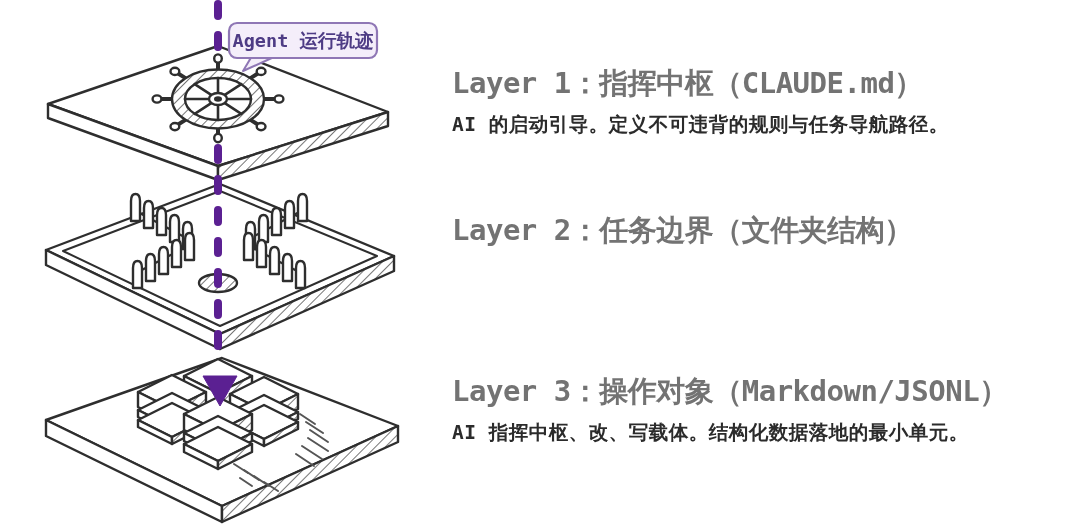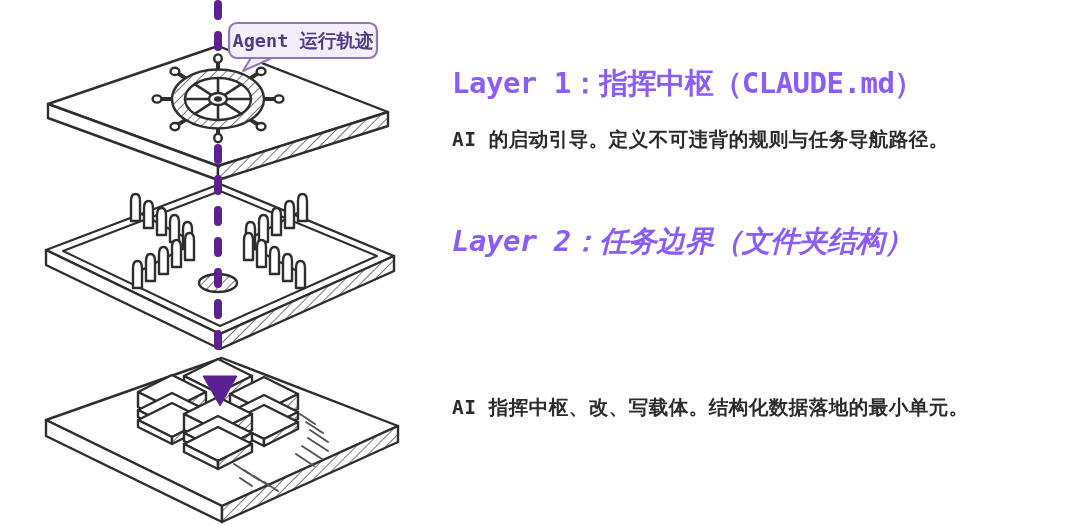--- a/index.html
+++ b/index.html
@@ -18,29 +18,29 @@
   .rail { stroke: #2e2e2e; stroke-width: 2.2; stroke-linecap: round; }
   .shadow { stroke: #555555; stroke-width: 2; stroke-linecap: round; }
   .dash { fill: none; stroke-width: 8; stroke-linecap: round; stroke-dasharray: 12 19; }
   .callout-text {
     font-family: "DejaVu Sans Mono", "DejaVu Sans", sans-serif;
     font-size: 18.5px; font-weight: 700;
   }
 
   .text-col .block { position: absolute; left: 452px; width: 626px; }
   .block.b1 { top: 64px; }
-  .block.b2 { top: 222px; font-style: italic; }
+  .block.b2 { top: 211px; }
   .block.b3 { top: 372px; }
   .layer-title {
     font-family: "DejaVu Sans Mono", "DejaVu Sans", sans-serif;
-    font-size: 29px; font-weight: 700; color: #8b5cf6;
+    font-size: 29px; font-weight: 700; color: #737373;
     letter-spacing: -0.5px; white-space: nowrap;
   }
   .layer-desc {
-    margin-top: 22px;
+    margin-top: 7px;
     font-family: "DejaVu Sans Mono", "DejaVu Sans", sans-serif;
     font-size: 19.5px; font-weight: 700; color: #2b2b2b;
     letter-spacing: 0.5px; white-space: nowrap;
   }
 </style>
 </head>
 <body>
 
 <div class="page">
 
@@ -207,17 +207,18 @@
 
   <div class="text-col">
     <div class="block b1">
       <div class="layer-title">Layer 1：指挥中枢（CLAUDE.md）</div>
       <div class="layer-desc">AI 的启动引导。定义不可违背的规则与任务导航路径。</div>
     </div>
     <div class="block b2">
       <div class="layer-title">Layer 2：任务边界（文件夹结构）</div>
     </div>
     <div class="block b3">
+      <div class="layer-title">Layer 3：操作对象（Markdown/JSONL）</div>
       <div class="layer-desc">AI 指挥中枢、改、写载体。结构化数据落地的最小单元。</div>
     </div>
   </div>
 
 </div>
 
 </body></html>

